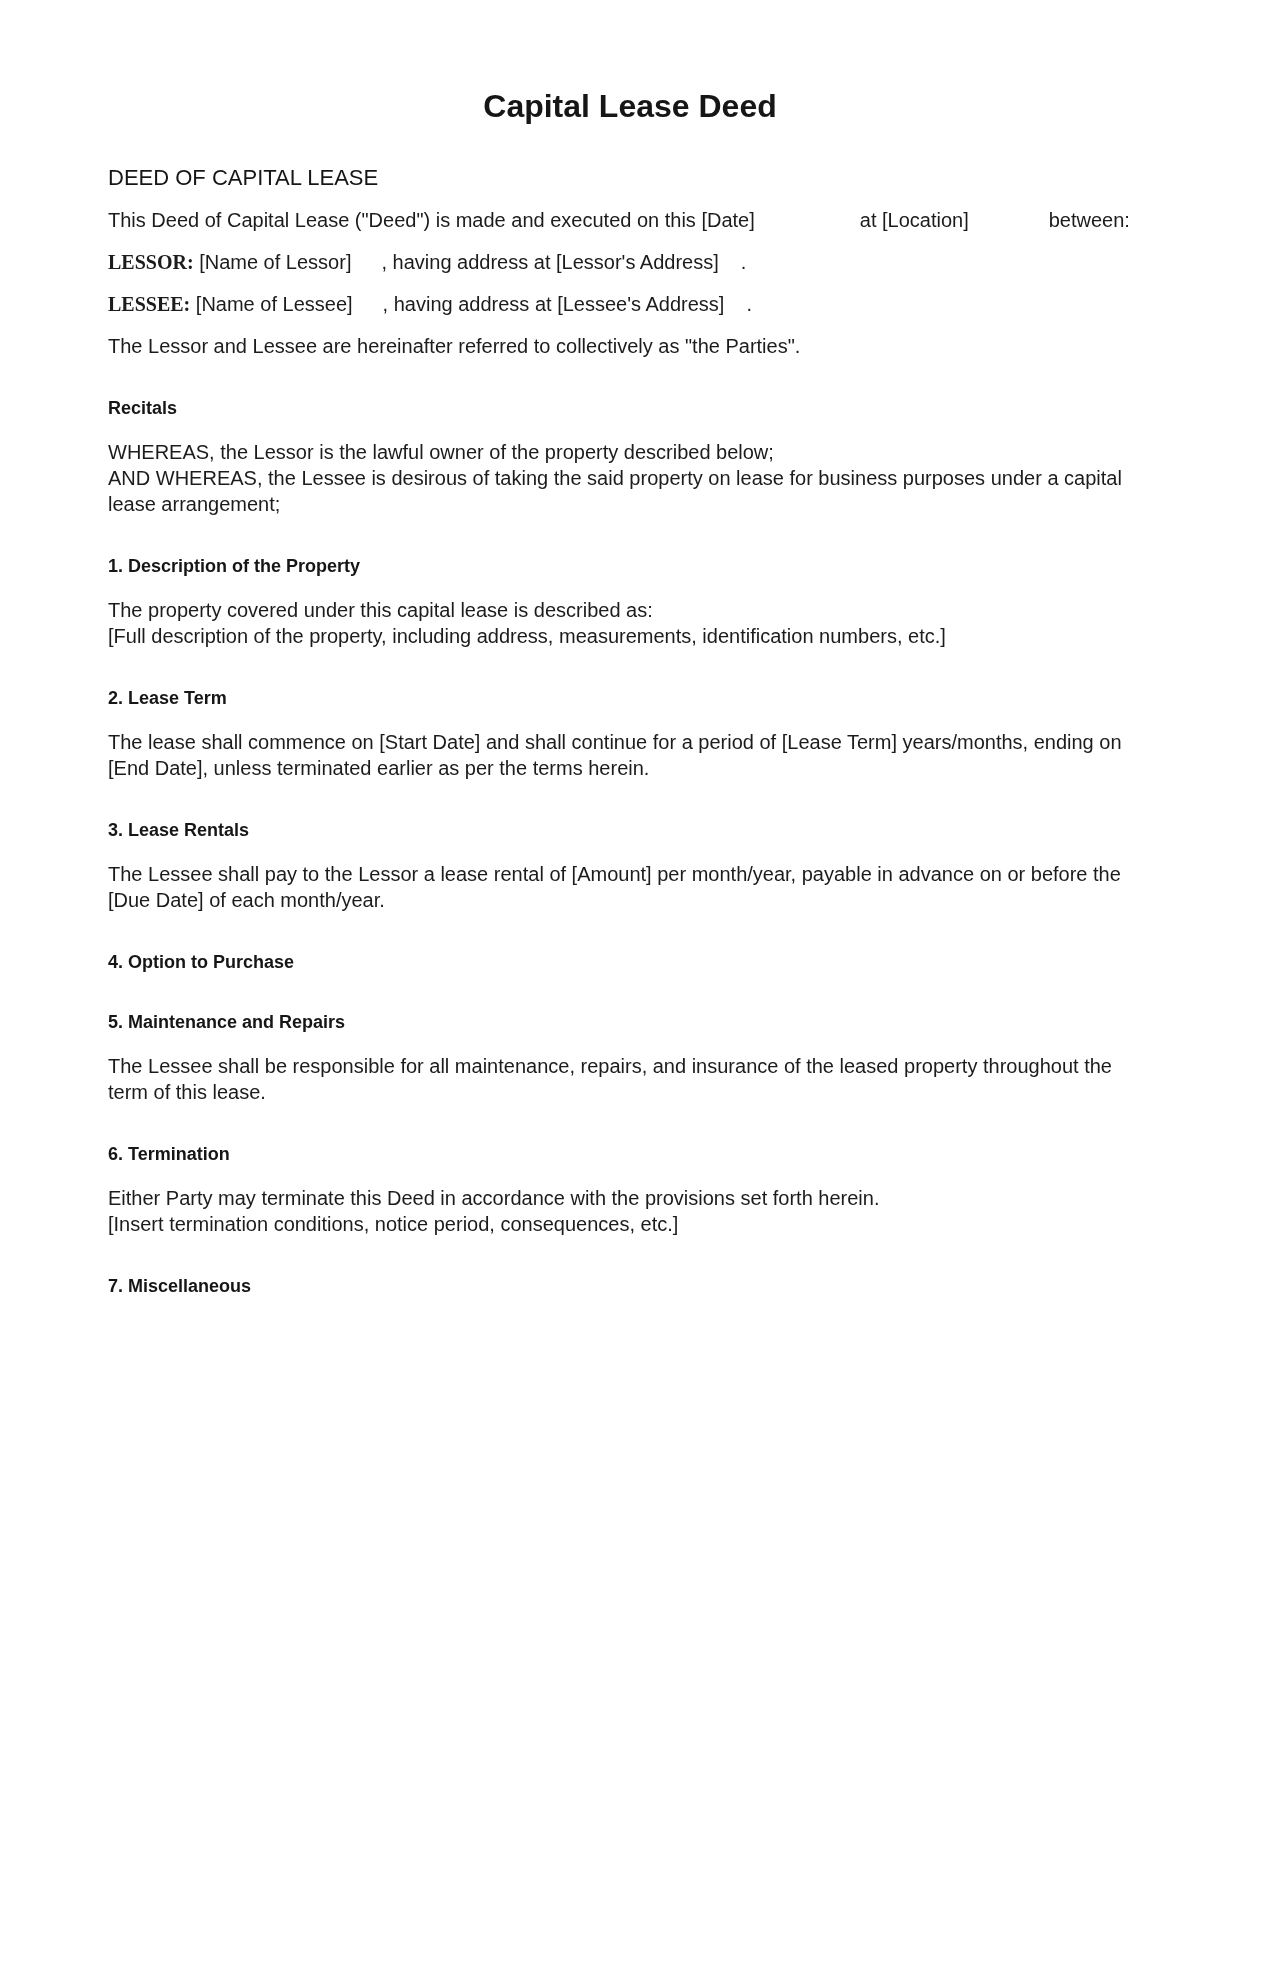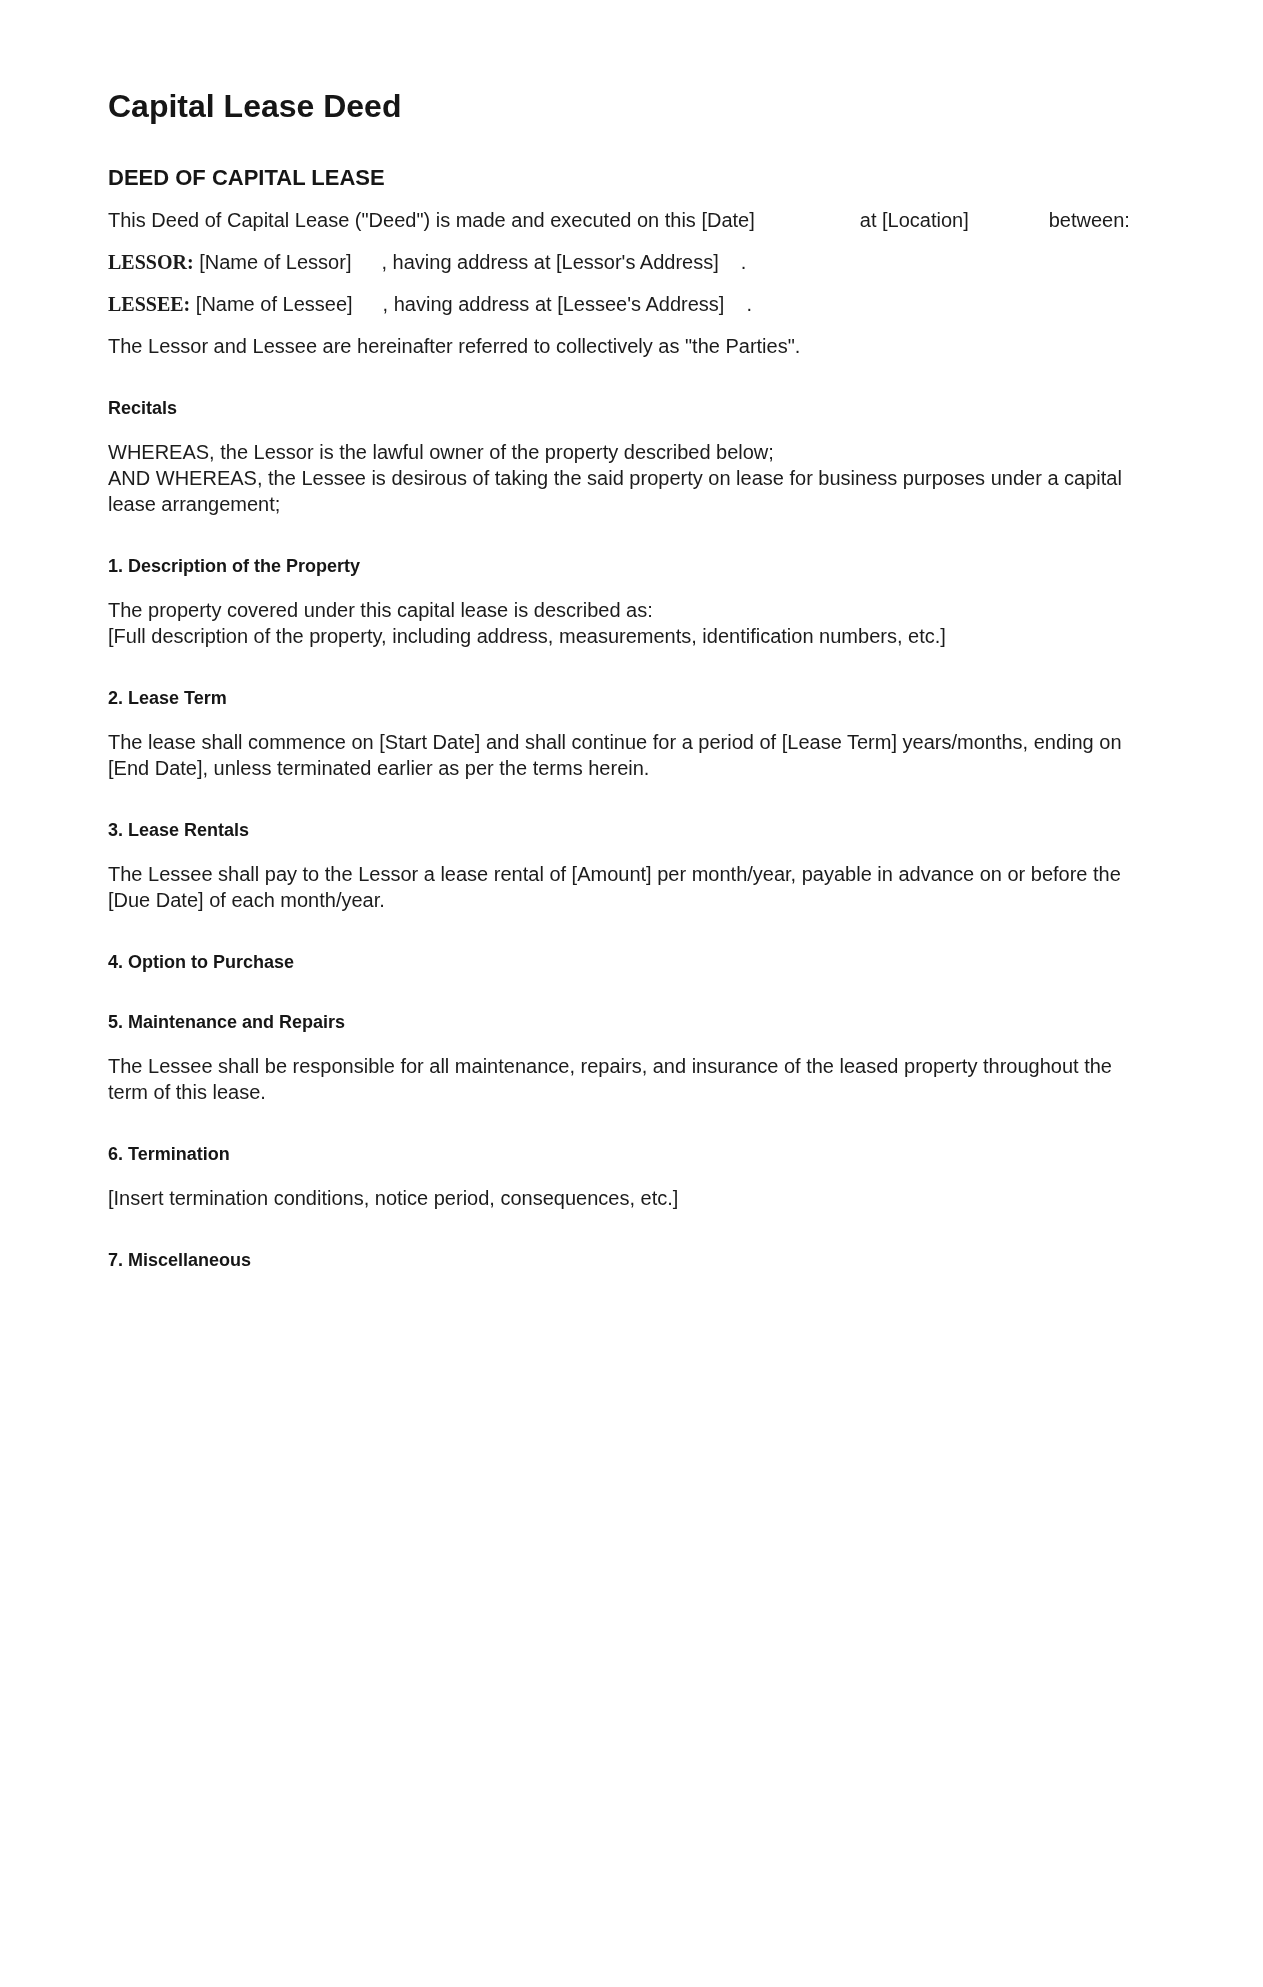--- a/index.html
+++ b/index.html
@@ -19,28 +19,28 @@
     width: 1263px;
     min-height: 1987px;
     padding: 88px 111px 40px 108px;
     background: #ffffff;
   }
   h1.doc-title {
     margin: 0 0 40px 0;
     font-size: 32px;
     line-height: 37px;
     font-weight: bold;
-    text-align: left;
+    text-align: center;
     color: #161616;
   }
   h2.doc-heading {
     margin: 0;
     font-size: 22px;
     line-height: 26px;
-    font-weight: bold;
+    font-weight: normal;
     color: #161616;
   }
   h3.sec-heading {
     margin: 38px 0 20px 0;
     font-size: 18px;
     line-height: 22px;
     font-weight: bold;
     color: #161616;
   }
   p.body-text {
@@ -109,20 +109,21 @@
   </section>
 
   <section>
     <h3 class="sec-heading">5. Maintenance and Repairs</h3>
     <p class="body-text">The Lessee shall be responsible for all maintenance, repairs, and insurance of the leased property throughout the term of this lease.</p>
   </section>
 
   <section>
     <h3 class="sec-heading">6. Termination</h3>
     <p class="body-text">
+      <span class="line">Either Party may terminate this Deed in accordance with the provisions set forth herein.</span>
       <span class="line">[Insert termination conditions, notice period, consequences, etc.]</span>
     </p>
   </section>
 
   <section>
     <h3 class="sec-heading">7. Miscellaneous</h3>
   </section>
 
 </main>
 

